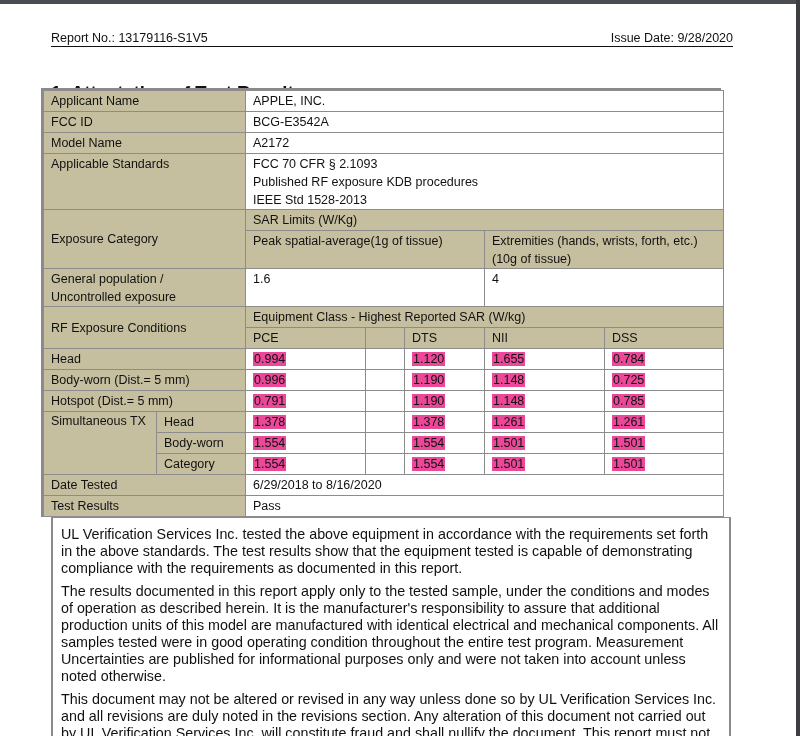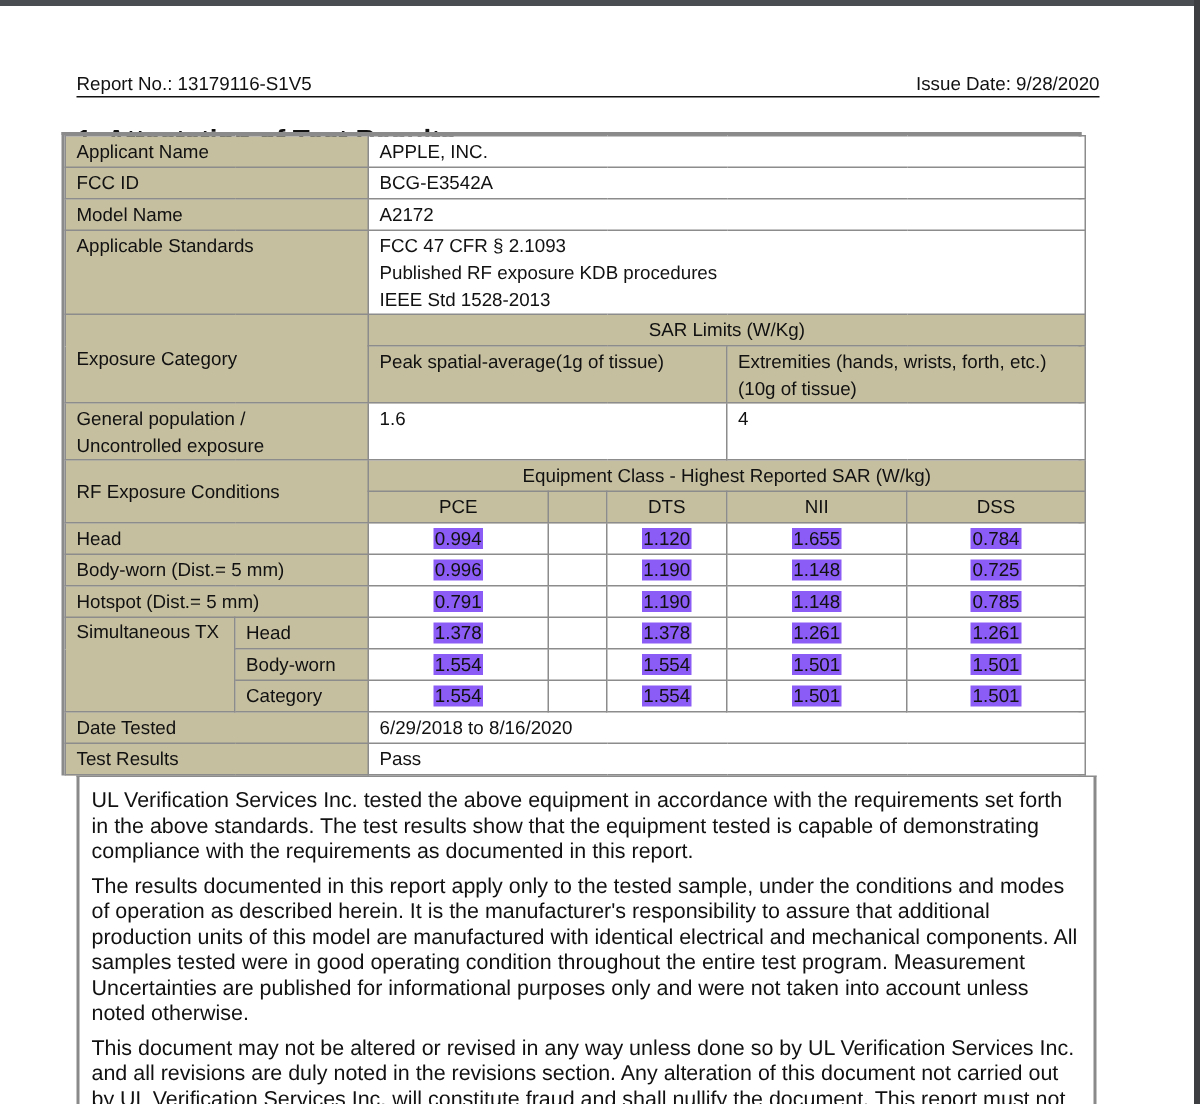--- a/index.html
+++ b/index.html
@@ -3,32 +3,32 @@
 <meta charset="utf-8">
 <style>
   html, body { margin:0; padding:0; }
   body {
     width:800px; height:736px; overflow:hidden; position:relative;
     background:#ffffff;
     font-family:"Liberation Sans", sans-serif; color:#111;
   }
   .topbar { position:absolute; left:0; top:0; width:800px; height:4px; background:#4a4d52; }
   .rightedge { position:absolute; left:796px; top:0; width:4px; height:736px; background:#3c3e42; }
-  .hdr { position:absolute; left:51px; top:48px; width:682px; height:16px; font-size:12.5px; border-bottom:1.5px solid #111; }
+  .hdr { position:absolute; left:51px; top:30px; width:682px; height:16px; font-size:12.5px; border-bottom:1.5px solid #111; }
   .hdr .l { position:absolute; left:0; top:1px; }
   .hdr .r { position:absolute; right:0; top:1px; }
   .title { position:absolute; left:51px; top:58px; font-size:18.5px; font-weight:bold;margin-top:24px; }
 
   .tbl { position:absolute; left:41px; top:88px; width:680px; border:2px solid #8a8a8a; border-bottom:none; box-sizing:border-box; }
   table { border-collapse:collapse; width:680px; table-layout:fixed; font-size:12.5px; }
   td { border:1px solid #8c8c8c; padding:0 7px; height:20px; vertical-align:middle; white-space:nowrap; }
   .tan { background:#c6bf9f; }
   .white { background:#fff; }
-  .c { text-align:center; }
-  .hl { background:#8b5cf6; padding:0 1px; }
+  .c { text-align:left; }
+  .hl { background:#ec4899; padding:0 1px; }
   .multi td.v { vertical-align:top; line-height:18px; padding-top:1px;margin-top:12px; }
   .thick-l { border-left:1.5px solid #111; }
 
   .para-box { position:absolute; left:51px; top:520px; width:680px; height:230px; border-left:2px solid #8a8a8a; border-right:2px solid #8a8a8a; box-sizing:border-box; padding:8px 8px 0 8px; font-size:14.3px; line-height:17px; }
   .para-box p { margin:0 0 6px 0; }
 </style>
 </head>
 <body>
 
 <div class="topbar"></div>
@@ -61,21 +61,21 @@
     <td class="tan" colspan="2">FCC ID</td>
     <td class="white" colspan="5">BCG-E3542A</td>
   </tr>
   <tr>
     <td class="tan" colspan="2">Model Name</td>
     <td class="white" colspan="5">A2172</td>
   </tr>
   <tr class="multi">
     <td class="tan v" colspan="2" style="height:54px">Applicable Standards</td>
     <td class="white v" colspan="5">
-      <div>FCC 47 CFR § 2.1093</div>
+      <div>FCC 70 CFR § 2.1093</div>
       <div>Published RF exposure KDB procedures</div>
       <div>IEEE Std 1528-2013</div>
     </td>
   </tr>
   <tr>
     <td class="tan" colspan="2" rowspan="2">Exposure Category</td>
     <td class="tan c" colspan="5">SAR Limits (W/Kg)</td>
   </tr>
   <tr class="multi">
     <td class="tan v" colspan="3" style="height:36px">Peak spatial-average(1g of tissue)</td>

